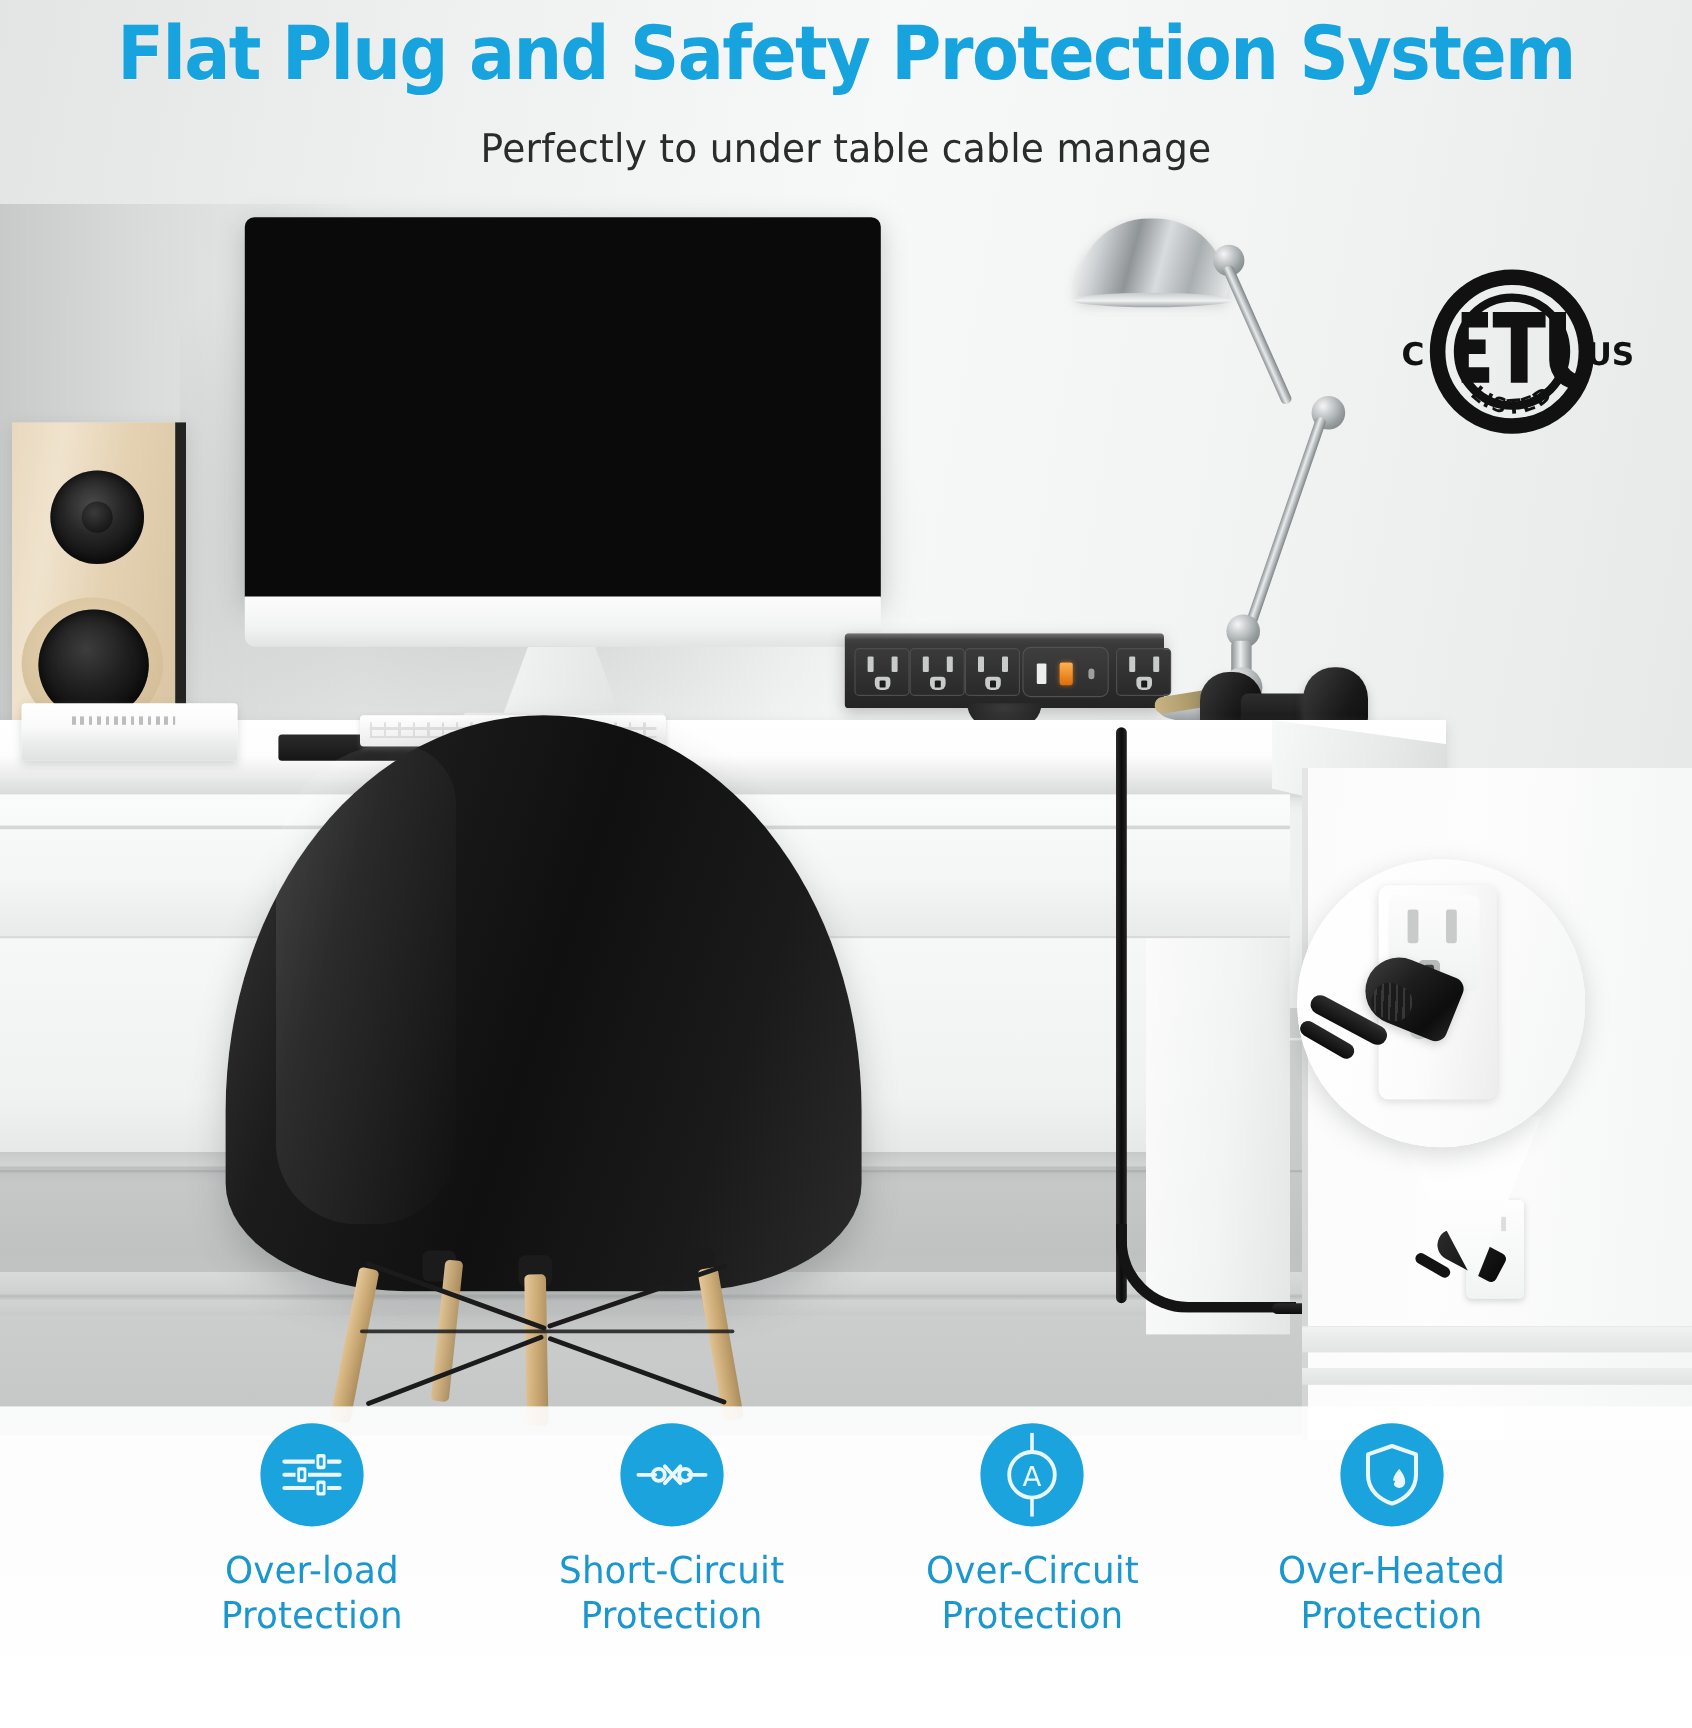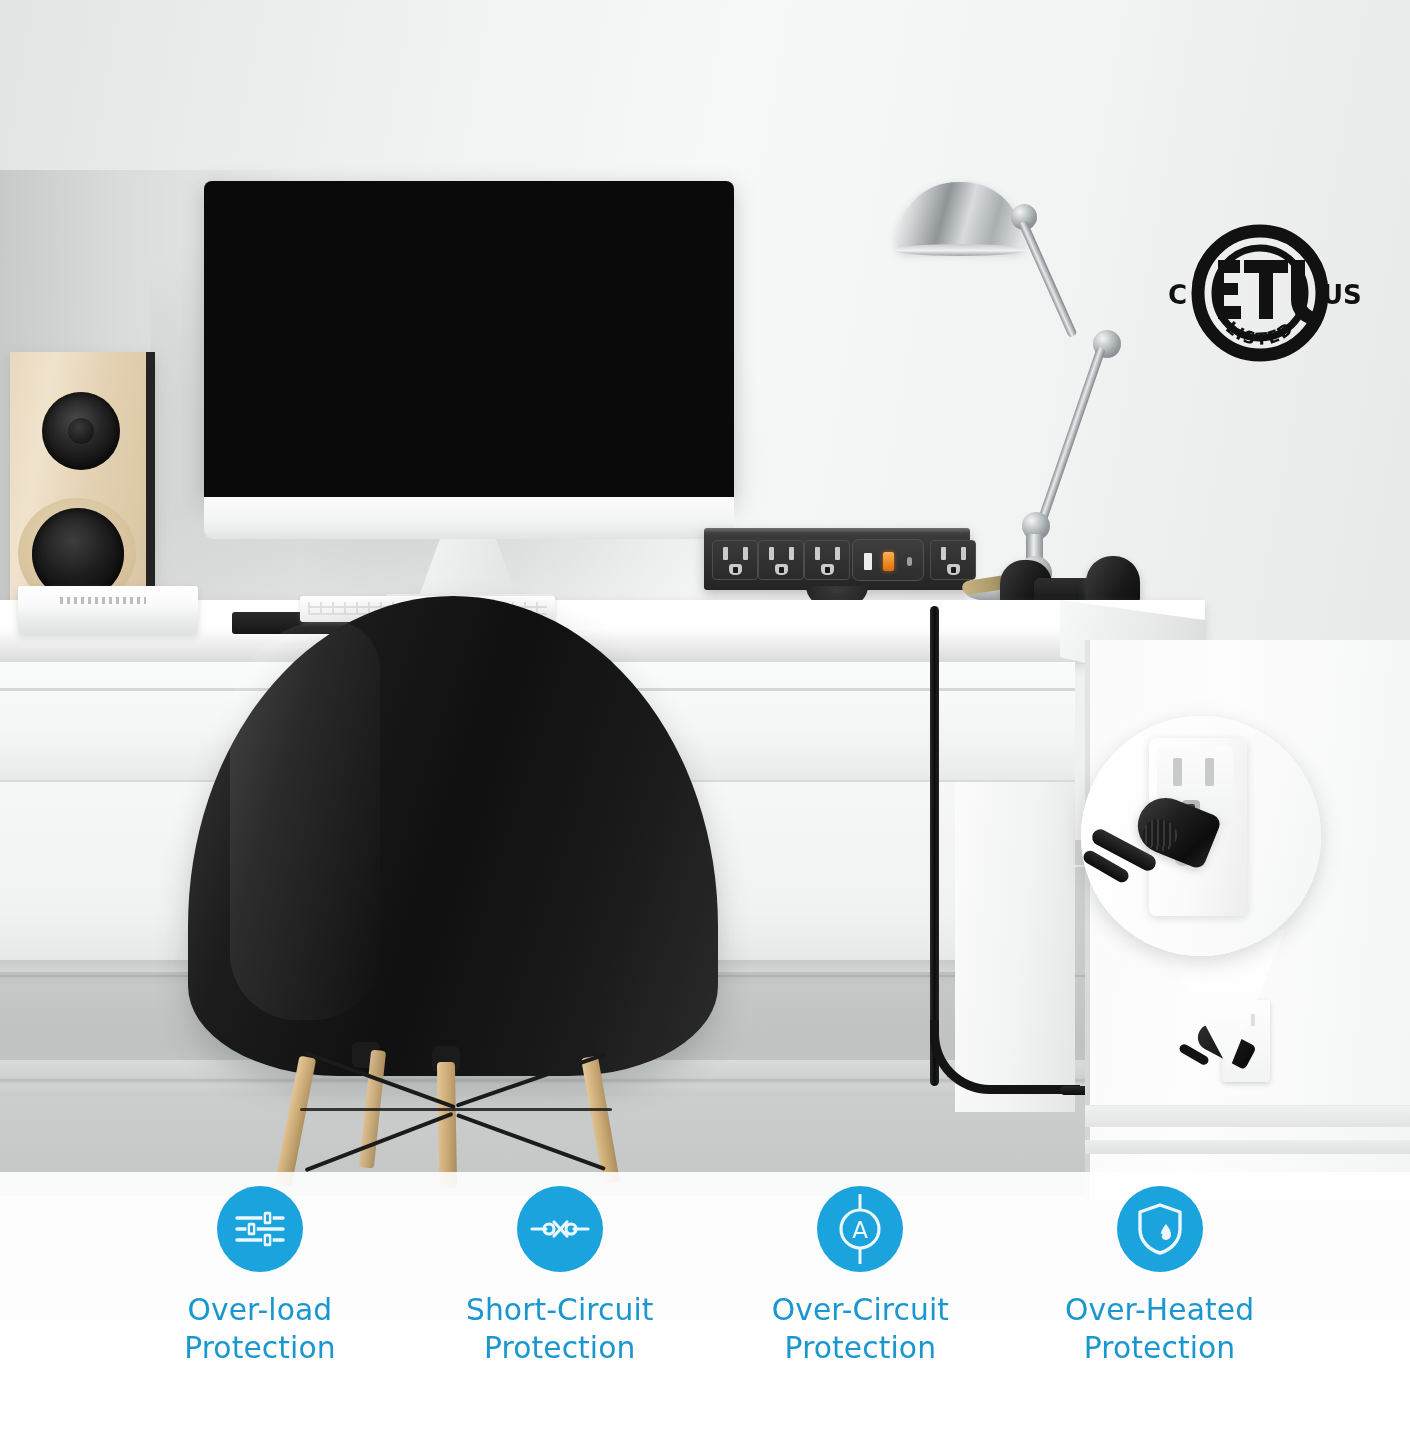--- a/index.html
+++ b/index.html
@@ -594,20 +594,24 @@
     <div class="co-sl l"></div>
     <div class="co-sl r"></div>
     <div class="co-gnd"></div>
     <div class="co-screw"></div>
     <div class="co-cord"></div>
     <div class="co-cord2"></div>
     <div class="co-plug"></div>
     <div class="co-plug-ribs"></div>
   </div>
 
+  <div class="header">
+    <div class="headline">Flat Plug and Safety Protection System</div>
+    <div class="subtitle">Perfectly to under table cable manage</div>
+  </div>
 
   <div class="etl">
     <svg width="200" height="150" viewBox="0 0 200 150">
 
       <circle cx="100" cy="73" r="62" fill="none" stroke="#111" stroke-width="13"></circle>
 
       <g fill="#111">
 
         <path d="M58 40 h22 v13 h-16 v10 h14 v12 h-14 v11 h17 v13 h-23 z"></path>
 

